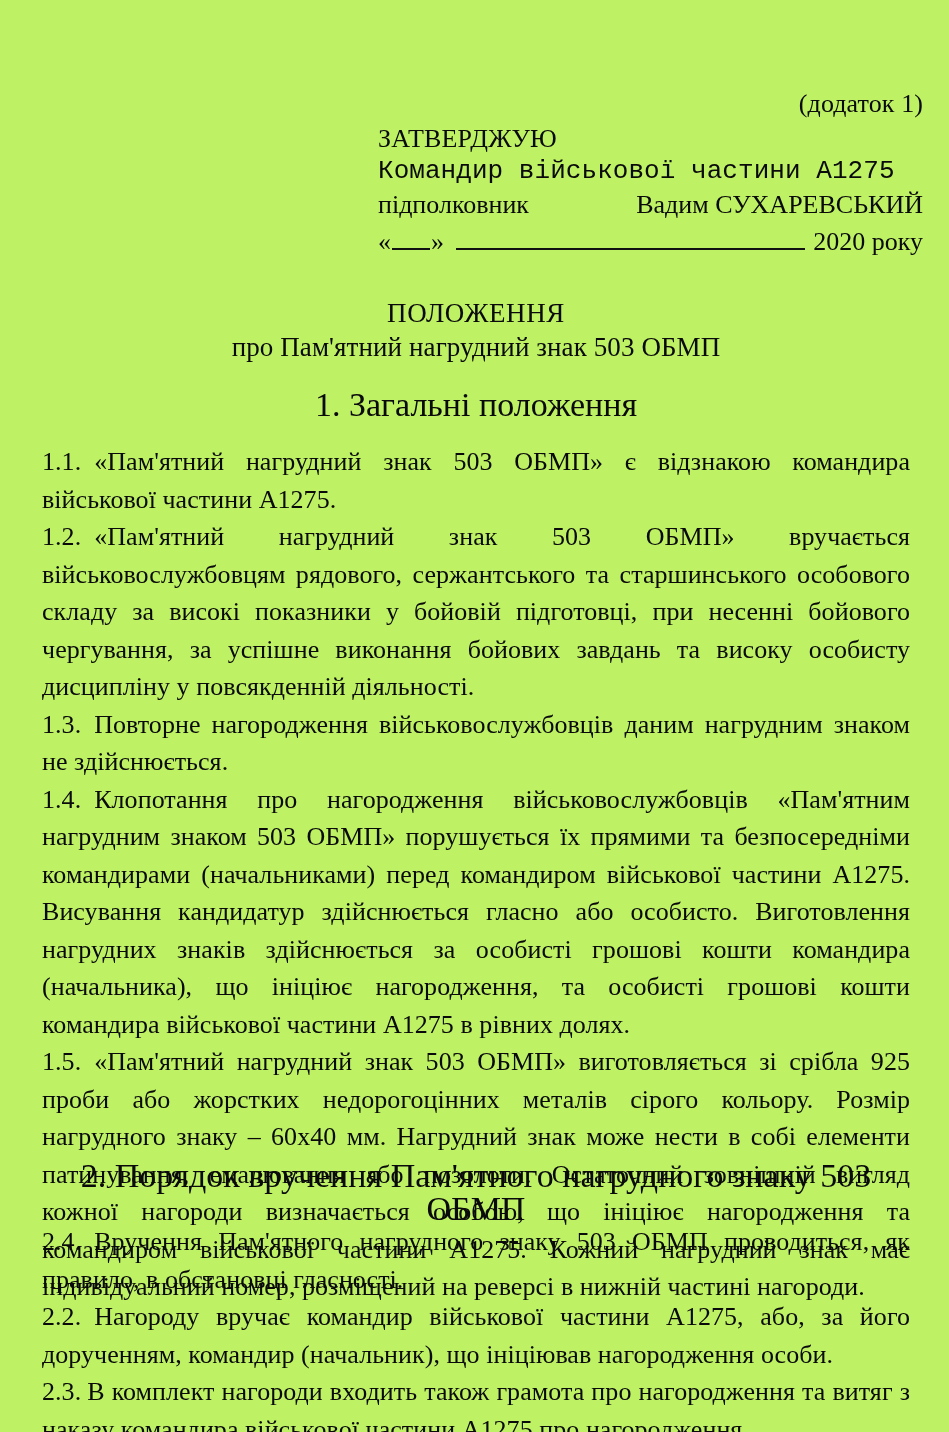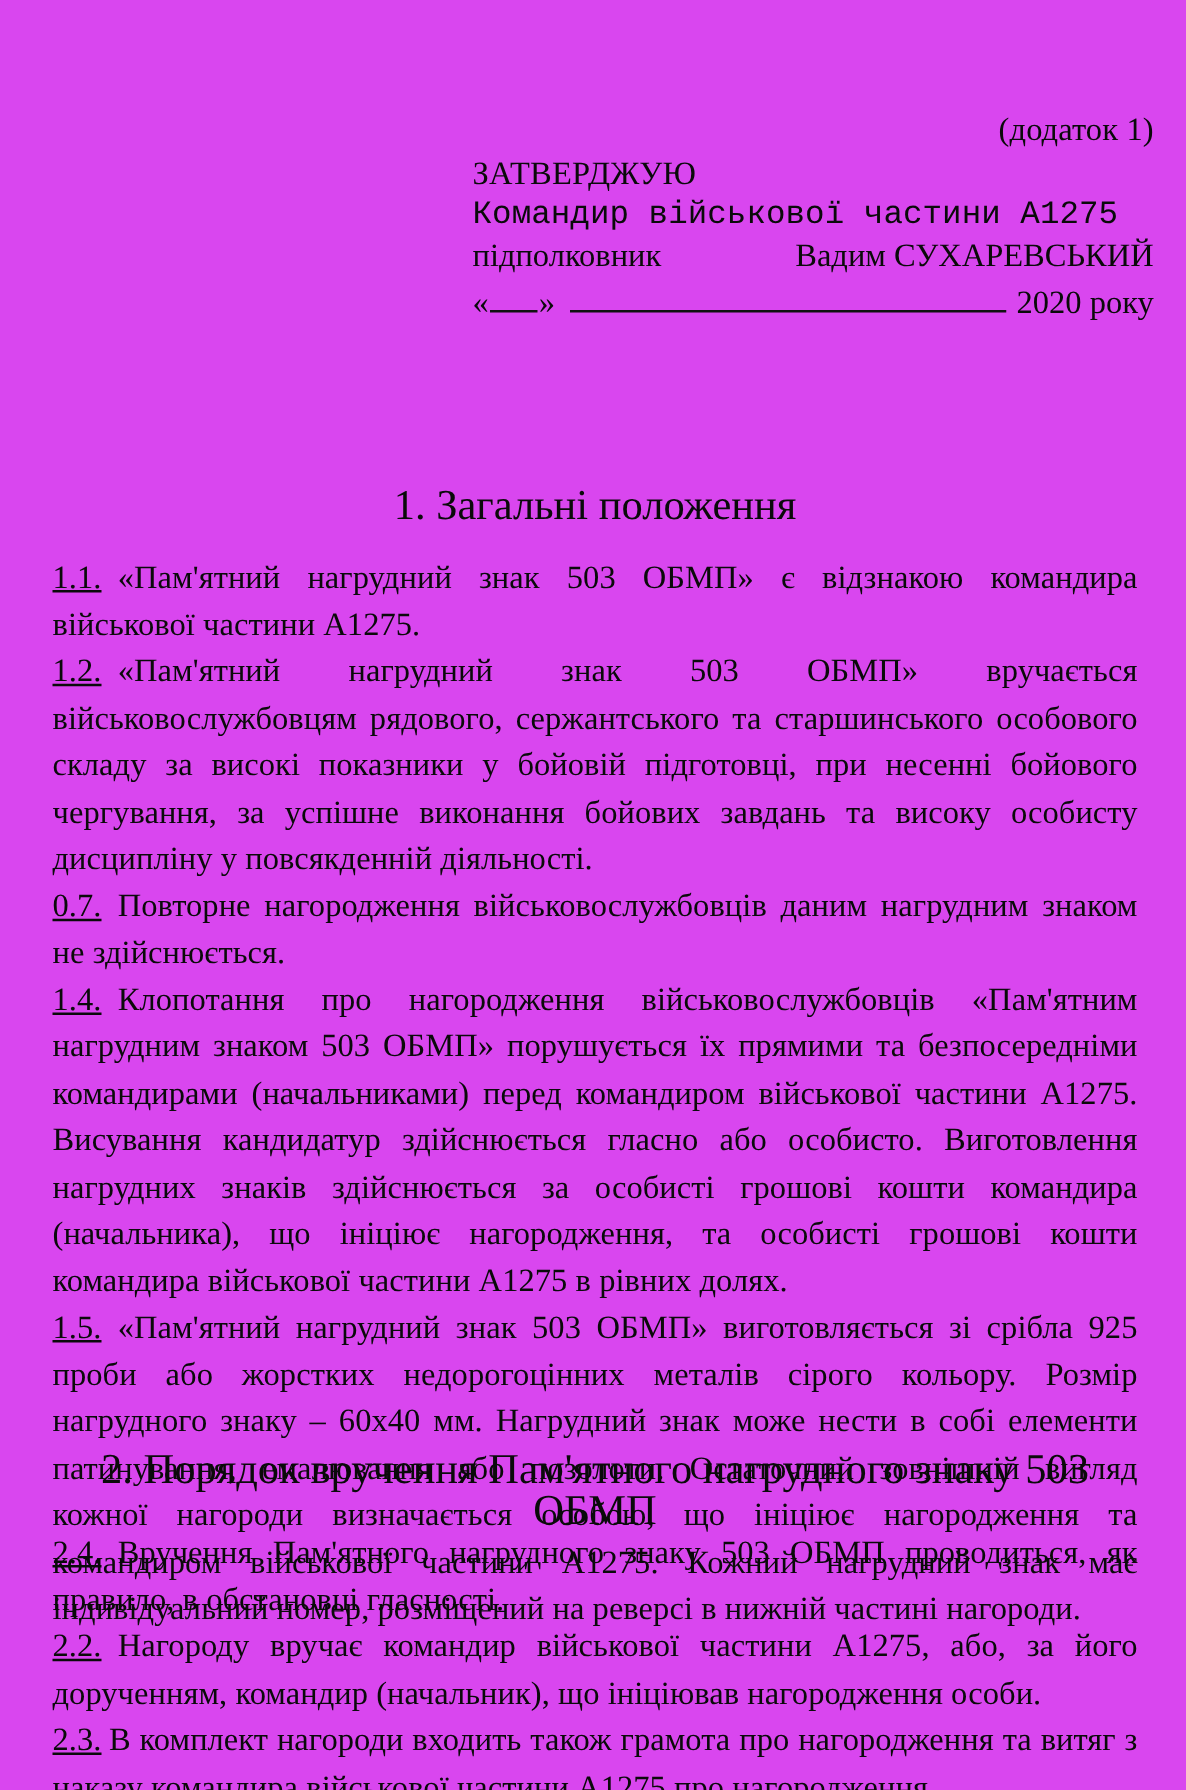--- a/index.html
+++ b/index.html
@@ -11,21 +11,21 @@
   body {
     font-family: "Liberation Serif", "DejaVu Serif", serif;
     color: #0a0a0a;
     -webkit-font-smoothing: antialiased;
   }
   .page {
     position: relative;
     width: 949px;
     height: 1432px;
     margin: 0 auto;
-    background: #d946ef;
+    background: #bef264;
     overflow: hidden;
     box-sizing: border-box;
   }
 
   
   .approval-block {
     position: absolute;
     left: 378px;
     top: 88px;
     width: 545px;
@@ -142,21 +142,20 @@
   .para {
     font-size: 26px;
     line-height: 37.5px;
     text-align: justify;
     text-justify: inter-word;
     margin: 0;
     letter-spacing: 0.05px;
   }
   .para .num {
     margin-right: 13px;
-    text-decoration: underline;
   }
   .para.tight .num {
     margin-right: 6px;
   }
 </style>
 </head>
 <body>
 
 <div class="page">
 
@@ -177,35 +176,39 @@
     <div class="date-row">
       <span class="quote-open">«</span>
       <span class="day-rule"></span>
       <span class="quote-close">»</span>
       <span class="month-rule"></span>
       <span class="year">2020 року</span>
     </div>
 
   </div>
 
+  <div class="doc-title-block">
+    <div class="doc-title">ПОЛОЖЕННЯ</div>
+    <div class="doc-subtitle">про Пам'ятний нагрудний знак 503 ОБМП</div>
+  </div>
 
   <div class="section-heading" id="section1-heading">1. Загальні положення</div>
 
   <div class="body-block" id="body-part1">
 
     <p class="para">
       <span class="num">1.1.</span><span>«Пам'ятний нагрудний знак 503 ОБМП» є відзнакою командира військової частини А1275.</span>
     </p>
 
     <p class="para">
       <span class="num">1.2.</span><span>«Пам'ятний нагрудний знак 503 ОБМП» вручається військовослужбовцям рядового, сержантського та старшинського особового складу за високі показники у бойовій підготовці, при несенні бойового чергування, за успішне виконання бойових завдань та високу особисту дисципліну у повсякденній діяльності.</span>
     </p>
 
     <p class="para">
-      <span class="num">0.7.</span><span>Повторне нагородження військовослужбовців даним нагрудним знаком не здійснюється.</span>
+      <span class="num">1.3.</span><span>Повторне нагородження військовослужбовців даним нагрудним знаком не здійснюється.</span>
     </p>
 
     <p class="para">
       <span class="num">1.4.</span><span>Клопотання про нагородження військовослужбовців «Пам'ятним нагрудним знаком 503 ОБМП» порушується їх прямими та безпосередніми командирами (начальниками) перед командиром військової частини А1275. Висування кандидатур здійснюється гласно або особисто. Виготовлення нагрудних знаків здійснюється за особисті грошові кошти командира (начальника), що ініціює нагородження, та особисті грошові кошти командира військової частини А1275 в рівних долях.</span>
     </p>
 
     <p class="para">
       <span class="num">1.5.</span><span>«Пам'ятний нагрудний знак 503 ОБМП» виготовляється зі срібла 925 проби або жорстких недорогоцінних металів сірого кольору. Розмір нагрудного знаку – 60х40 мм. Нагрудний знак може нести в собі елементи патинування, емалювання або позолоти. Остаточний зовнішній вигляд кожної нагороди визначається особою, що ініціює нагородження та командиром військової частини А1275. Кожний нагрудний знак має індивідуальний номер, розміщений на реверсі в нижній частині нагороди.</span>
     </p>
 

